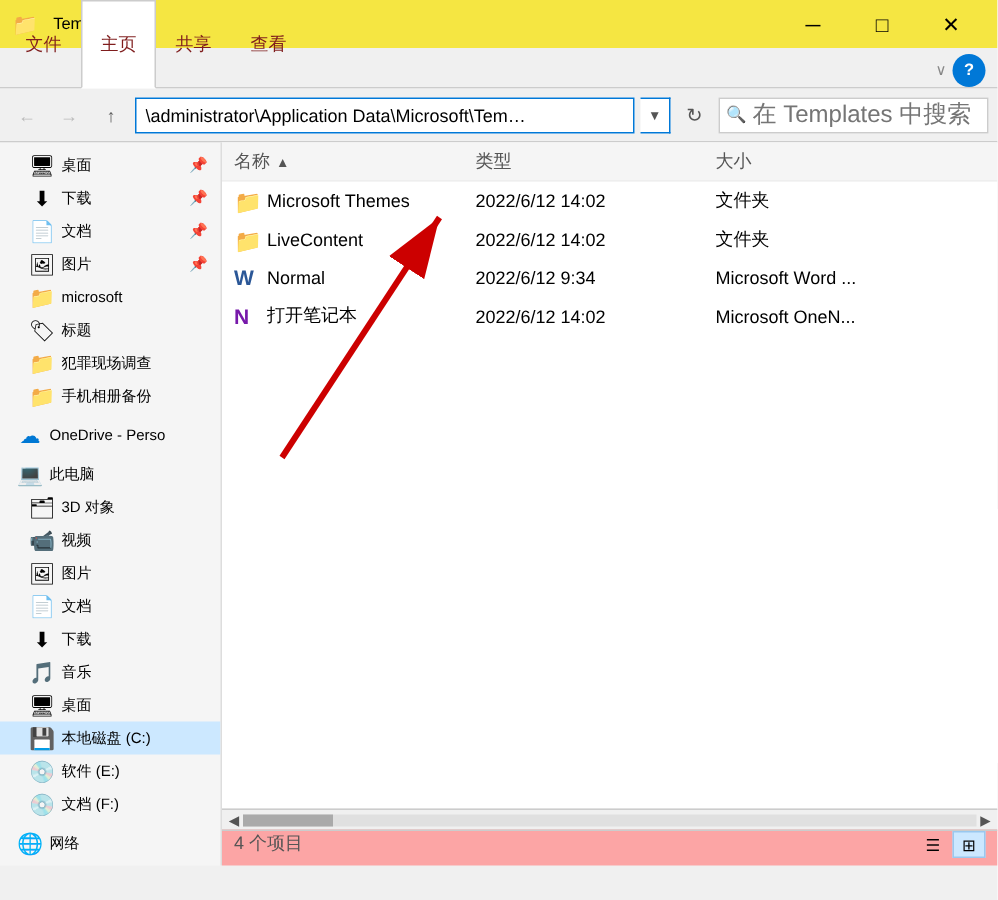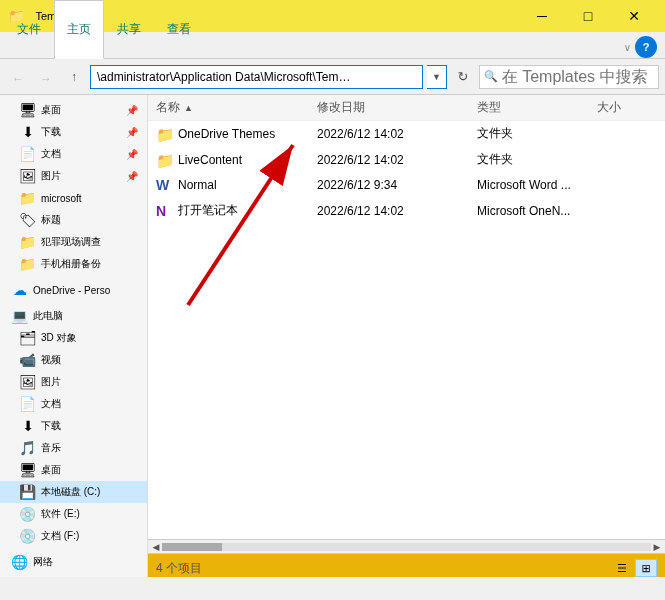--- a/index.html
+++ b/index.html
@@ -31,21 +31,21 @@
       padding: 0 4px;
       gap: 0;
     }
     .ribbon-tab {
       padding: 20px 12px;
       font-size: 12px;
       cursor: pointer;
       border: 1px solid transparent;
       border-bottom: none;
       background: transparent;
-      color: #0f766e;
+      color: #7f1d1d;
     }
     .ribbon-tab.active {
       background: #fff;
       border-color: #ccc;
       border-bottom: 1px solid #fff;
       margin-bottom: -1px;
     }
     
     
     .address-bar {
@@ -140,24 +140,24 @@
       align-items: center;
       font-size: 12px;
       border-bottom: 1px solid transparent;
     }
     .file-name { display: flex; align-items: center; gap: 6px; }
     .file-icon { width: 16px; height: 16px; flex-shrink: 0; }
     
     
     .status-bar {
       height: 24px;
-      background: #eab308;
+      background: #fca5a5;
       border-top: 1px solid #ccc;
       display: flex;
-      align-items: flex-end;
+      align-items: flex-start;
       padding: 0 8px;
       font-size: 12px;
       color: #555;
     }
     .status-right { margin-left: auto; display: flex; gap: 2px; }
     .view-btn { width: 22px; height: 18px; border: 1px solid transparent; background: transparent; cursor: pointer; display: flex; align-items: center; justify-content: center; font-size: 11px; }
     .view-btn.active { background: #cce8ff; border-color: #99c8ef; }
     
     
     .h-scroll {
@@ -336,36 +336,33 @@
 
   <div class="content-wrapper">
     <div class="content">
 
       <div class="content-header">
         <div class="col-header">
           <span>名称</span>
           <span class="sort-arrow">▲</span>
         </div>
         <div class="col-header">
-          <span>修改日期</span>
-        </div>
-        <div class="col-header">
           <span>类型</span>
         </div>
         <div class="col-header">
           <span>大小</span>
         </div>
       </div>
 
       <div class="file-list">
 
         <div class="file-item">
           <div class="file-name">
             <span class="file-icon icon-folder">📁</span>
-            <span>OneDrive Themes</span>
+            <span>Microsoft Themes</span>
           </div>
           <span>2022/6/12 14:02</span>
           <span>文件夹</span>
           <span></span>
         </div>
 
         <div class="file-item">
           <div class="file-name">
             <span class="file-icon icon-folder">📁</span>
             <span>LiveContent</span>

